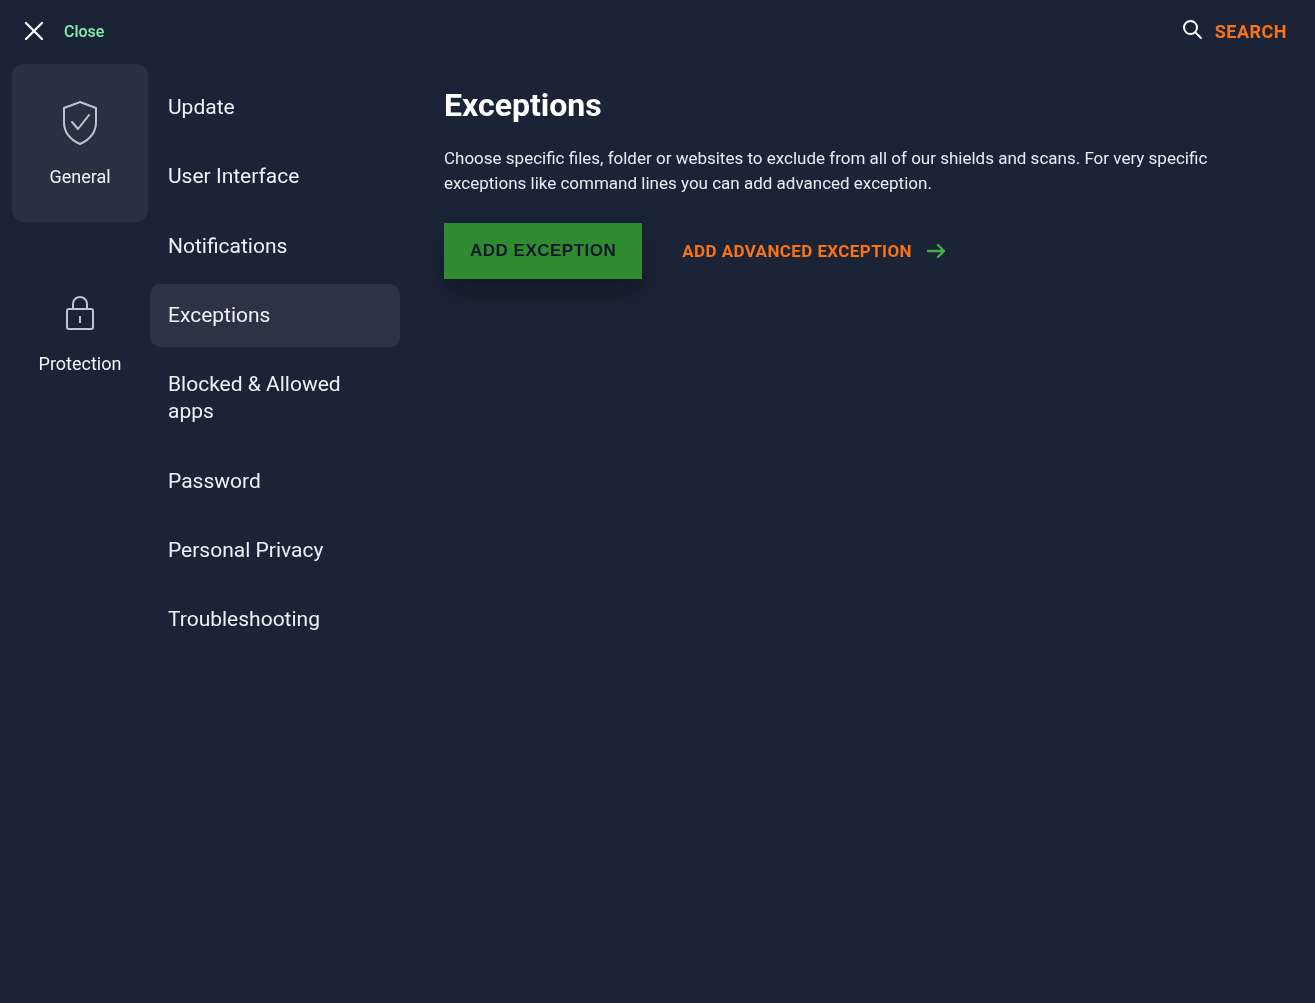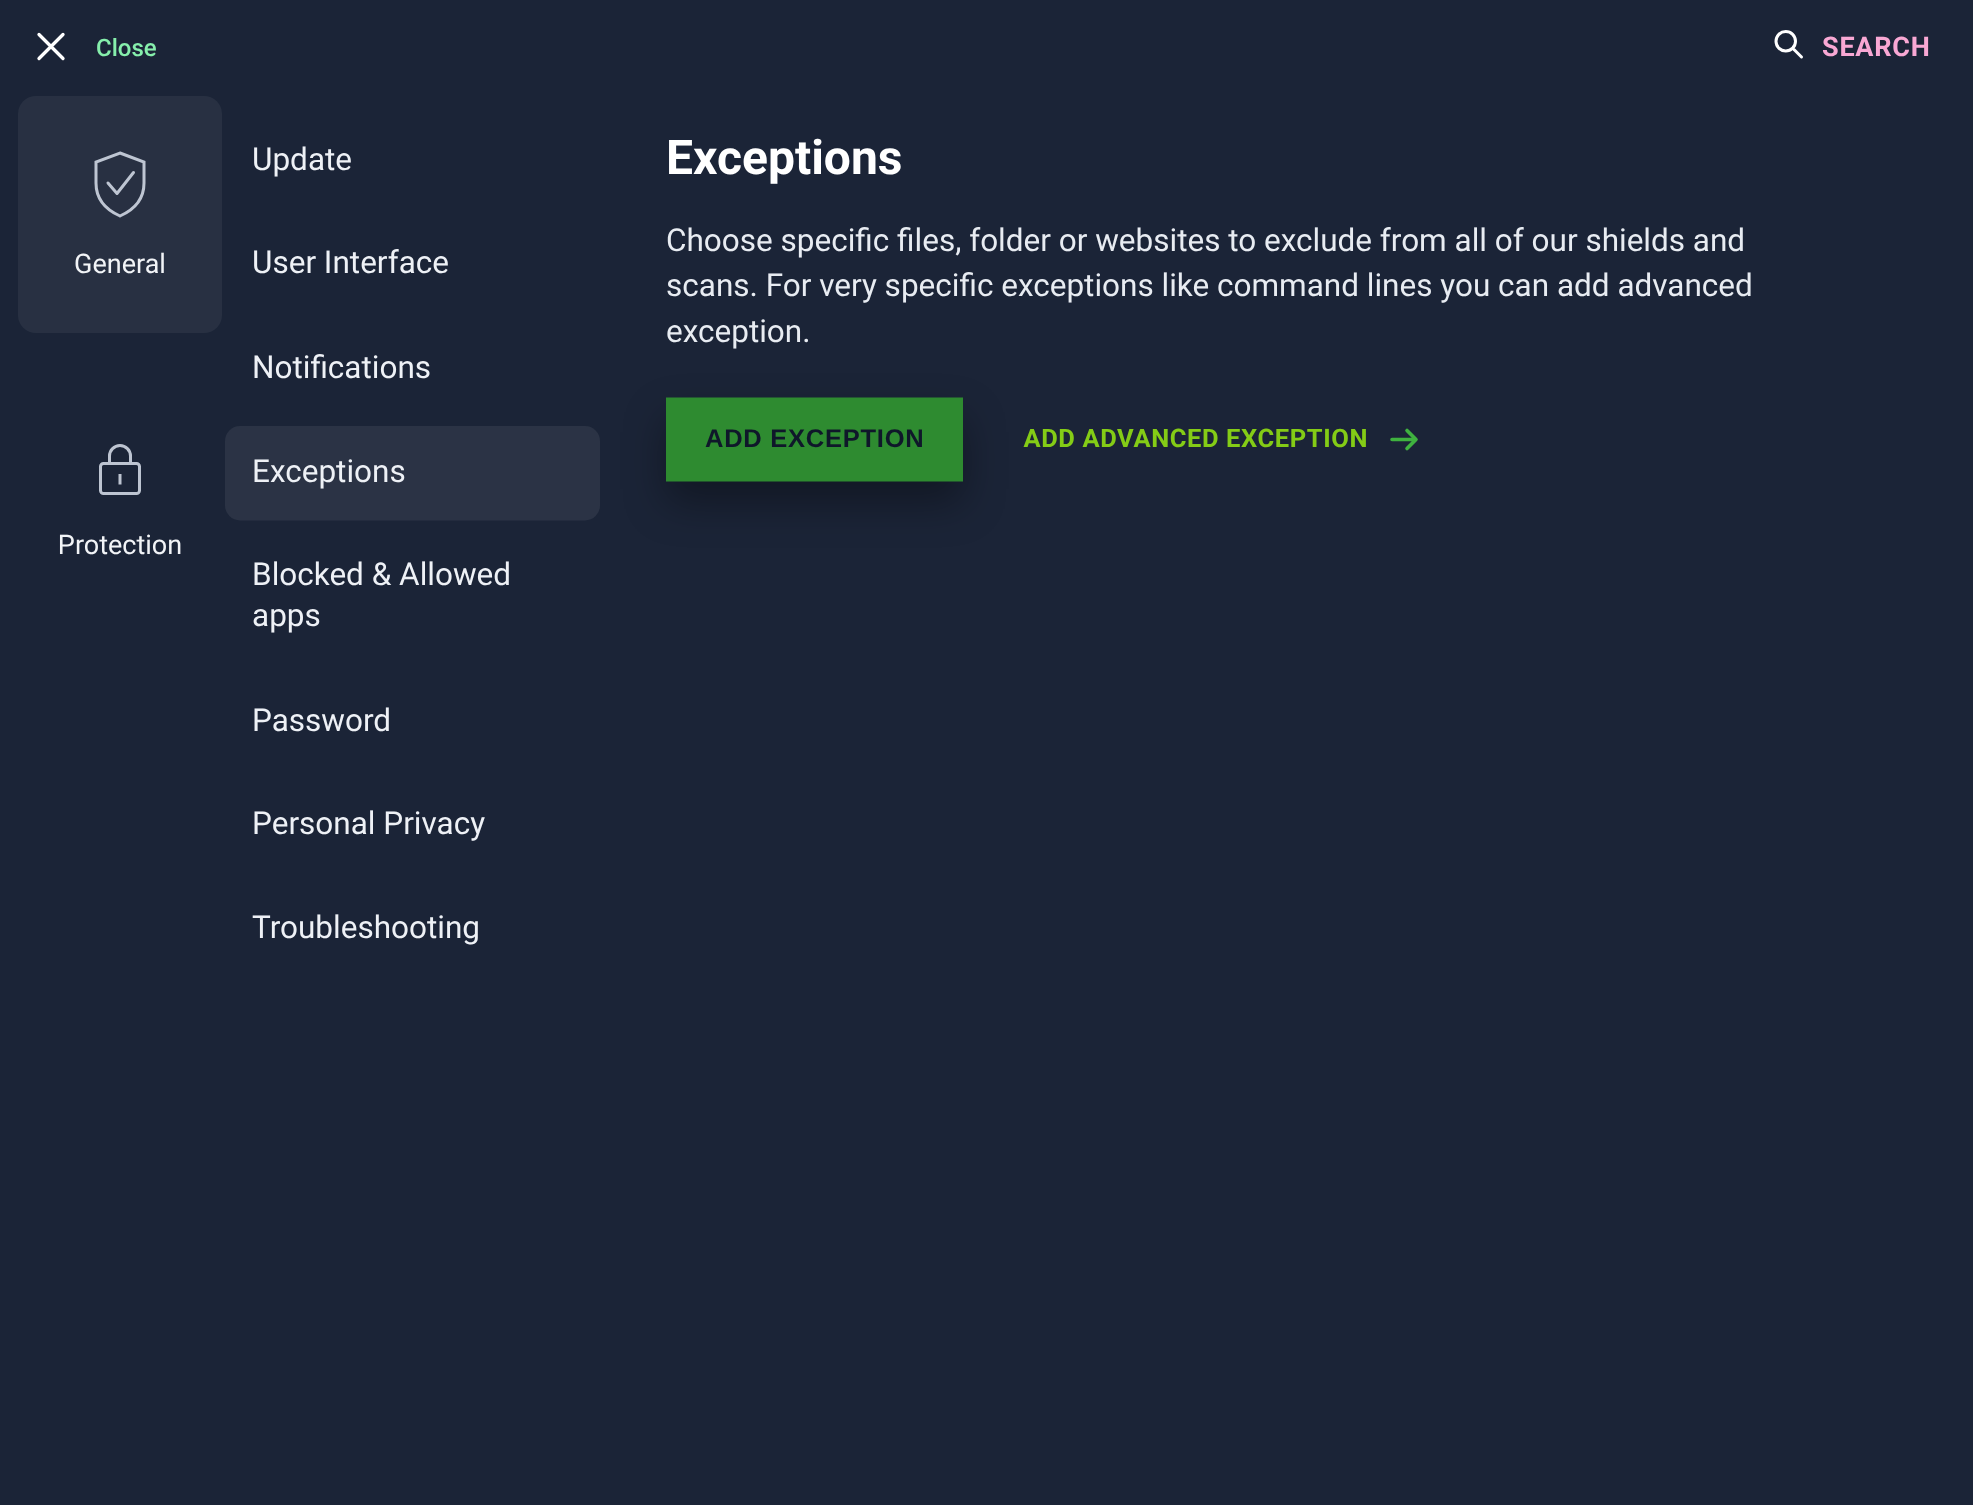--- a/index.html
+++ b/index.html
@@ -33,21 +33,21 @@
   .topbar-right {
     display: flex;
     align-items: center;
     gap: 12px;
     cursor: pointer;
   }
   .search-label {
     font-size: 18px;
     font-weight: 700;
     letter-spacing: 0.5px;
-    color: #f9a8d4;
+    color: #f97316;
   }
 
   .layout {
     display: flex;
     height: calc(100% - 60px);
   }
 
   .sidebar {
     width: 150px;
     padding: 10px 0 0 12px;
@@ -96,21 +96,21 @@
     flex: 1;
     padding: 32px 40px 0 44px;
   }
   .page-title {
     font-size: 32px;
     font-weight: 700;
     color: #ffffff;
     margin-bottom: 22px;
   }
   .page-desc {
-    font-size: 21px;
+    font-size: 17px;
     line-height: 1.45;
     color: #e8ecf2;
     max-width: 780px;
     margin-bottom: 28px;
   }
   .actions {
     display: flex;
     align-items: center;
     gap: 40px;
   }
@@ -122,21 +122,21 @@
     letter-spacing: 0.5px;
     border: none;
     padding: 18px 26px;
     cursor: pointer;
     box-shadow: 0 14px 28px rgba(0,0,0,0.35);
   }
   .btn-secondary {
     display: flex;
     align-items: center;
     gap: 14px;
-    color: #84cc16;
+    color: #f97316;
     font-weight: 700;
     font-size: 17px;
     letter-spacing: 0.4px;
     cursor: pointer;
   }
   .btn-secondary svg { display: block; }
 </style>
 </head>
 <body>
 

